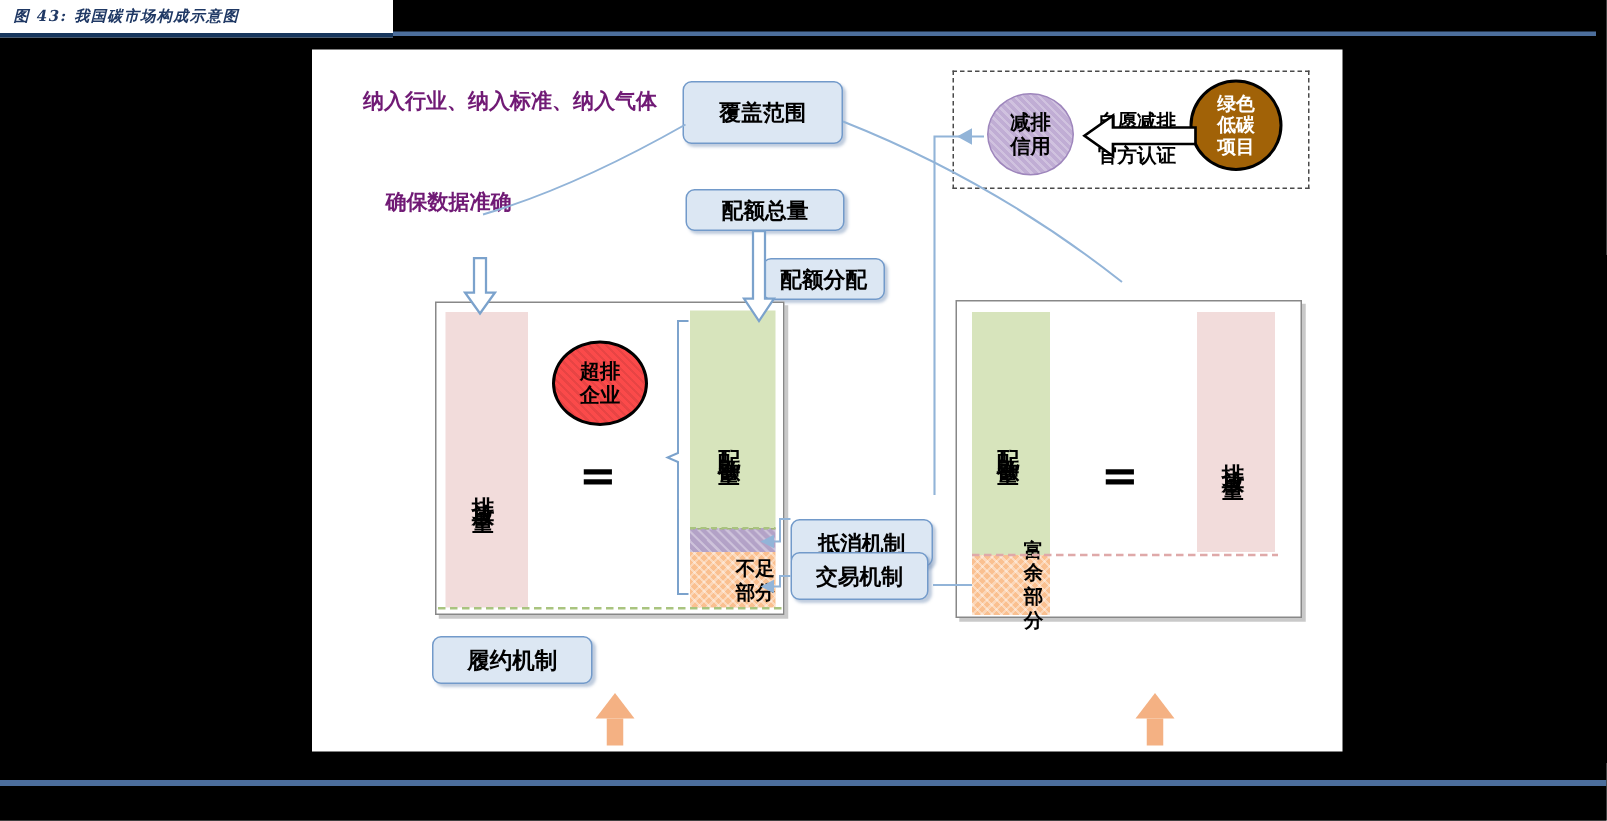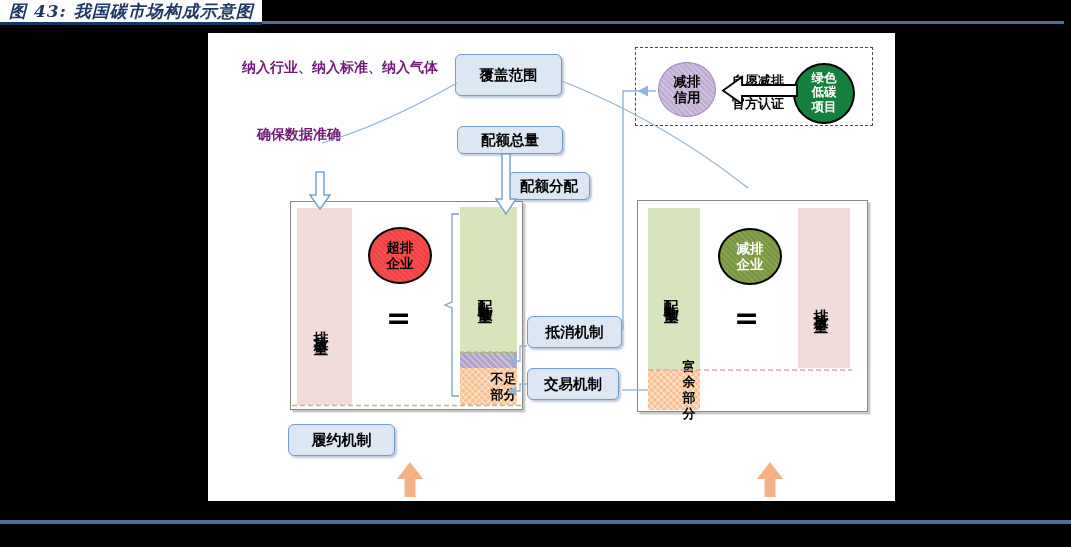--- a/index.html
+++ b/index.html
@@ -4,21 +4,21 @@
 <style>
   html,body{margin:0;padding:0;}
   body{background:#000;font-family:sans-serif;}
   #stage{position:relative;width:1071px;height:547px;background:#000;overflow:hidden;}
 
   
   .top-rule{position:absolute;left:0;top:21px;width:1064px;height:3px;background:#4C6E9C;}
   .title-chip{position:absolute;left:0;top:0;width:262px;height:22px;background:#fff;
     border-bottom:3px solid #17365D;display:flex;align-items:center;}
   .title-text{font-family:"DejaVu Serif",serif;font-style:italic;font-weight:bold;
-    color:#1F3864;font-size:17px;letter-spacing:1px;padding-left:9px;white-space:nowrap;}
+    color:#1F3864;font-size:10px;letter-spacing:1px;padding-left:9px;white-space:nowrap;}
   .bottom-rule{position:absolute;left:0;top:520px;width:1071px;height:4px;background:#4C6E9C;}
 
   
   .panel{position:absolute;left:208px;top:33px;width:687px;height:468px;background:#fff;}
   .abs{position:absolute;}
 
   .note{font-size:14px;color:#701a75;white-space:nowrap;font-weight:600;}
 
   .bluebox{background:#DCE7F3;border:1.5px solid #729ACA;border-radius:6px;
     box-shadow:2px 2px 2px rgba(110,140,180,.45);
@@ -80,53 +80,49 @@
 
     <div class="abs bluebox" style="left:247px;top:21px;width:107px;height:42px;">覆盖范围</div>
     <div class="abs bluebox" style="left:249px;top:93px;width:106px;height:28px;">配额总量</div>
     <div class="abs bluebox" style="left:300px;top:139px;width:82px;height:28px;">配额分配</div>
 
     <div class="abs dashed-module" style="left:427px;top:14px;width:238px;height:79px;"></div>
     <div class="abs circle" style="left:450px;top:29px;width:58px;height:55px;background:#C0ADD4;border:1px solid #9E86BC;
          background-image:repeating-linear-gradient(45deg,rgba(255,255,255,.25) 0 1.5px,transparent 1.5px 4px);">
       <span class="circle-label" style="font-size:13.5px;color:#000;width:30px;">减排信用</span>
     </div>
-    <div class="abs circle" style="left:585px;top:30px;width:62px;height:61px;background:#15803d;border:2.6px solid #000;font-family:Liberation Mono, monospace;">
+    <div class="abs circle" style="left:585px;top:20px;width:62px;height:61px;background:#a16207;border:2.6px solid #000;">
       <span class="circle-label" style="font-size:12.5px;color:#fff;width:27px;">绿色低碳项目</span>
     </div>
     <div class="abs block-arrow-label" style="left:517px;top:39px;width:66px;">自愿减排</div>
     <div class="abs block-arrow-label" style="left:517px;top:62px;width:66px;">官方认证</div>
 
     <div class="abs marketbox" style="left:82px;top:168px;width:233px;height:209px;"></div>
     <div class="abs bar bar-pink" style="left:89px;top:175px;width:55px;height:197px;"></div>
     <div class="abs vlabel" style="left:103px;top:212px;height:162px;">排放量</div>
     <div class="abs bar bar-green" style="left:252px;top:174px;width:57px;height:145px;"></div>
     <div class="abs vlabel" style="left:267px;top:196px;height:130px;">配额量</div>
     <div class="abs seg-purple" style="left:252px;top:319px;width:57px;height:16px;"></div>
     <div class="abs seg-orange" style="left:252px;top:335px;width:57px;height:37px;">
       <span class="seg-label">不足部分</span>
     </div>
     <div class="abs circle" style="left:160px;top:194px;width:64px;height:57px;background:#FB4A4A;border:2.6px solid #000;
          background-image:repeating-linear-gradient(45deg,rgba(0,0,0,.08) 0 1.5px,transparent 1.5px 4px);">
       <span class="circle-label" style="font-size:13.5px;color:#000;width:30px;">超排企业</span>
     </div>
     <div class="abs equals" style="left:178px;top:267px;">=</div>
 
-    <div class="abs bluebox" style="left:319px;top:283px;width:95px;height:32px;">抵消机制</div>
+    <div class="abs bluebox" style="left:319px;top:313px;width:95px;height:32px;">抵消机制</div>
     <div class="abs bluebox" style="left:319px;top:335px;width:92px;height:32px;">交易机制</div>
 
     <div class="abs marketbox" style="left:429px;top:167px;width:231px;height:212px;"></div>
     <div class="abs bar bar-green" style="left:440px;top:175px;width:52px;height:162px;"></div>
     <div class="abs vlabel" style="left:453px;top:196px;height:130px;">配额量</div>
     <div class="abs seg-orange" style="left:440px;top:337px;width:52px;height:40px;">
       <span class="seg-label">富余部分</span>
-    </div>
-    <div class="abs circle" style="left:510px;top:195px;width:64px;height:57px;background:#79973F;border:2.6px solid #000;
-         background-image:repeating-linear-gradient(45deg,rgba(255,255,255,.12) 0 1.5px,transparent 1.5px 4px);">
-      <span class="circle-label" style="font-size:13.5px;color:#fff;width:30px;">减排企业</span>
     </div>
     <div class="abs equals" style="left:526px;top:267px;">=</div>
     <div class="abs bar bar-pink" style="left:590px;top:175px;width:52px;height:160px;"></div>
     <div class="abs vlabel" style="left:603px;top:206px;height:130px;">排放量</div>
 
     <div class="abs bluebox" style="left:80px;top:391px;width:107px;height:32px;font-size:15px;">履约机制</div>
 
 
     <svg class="overlay" viewBox="0 0 687 468">
 

